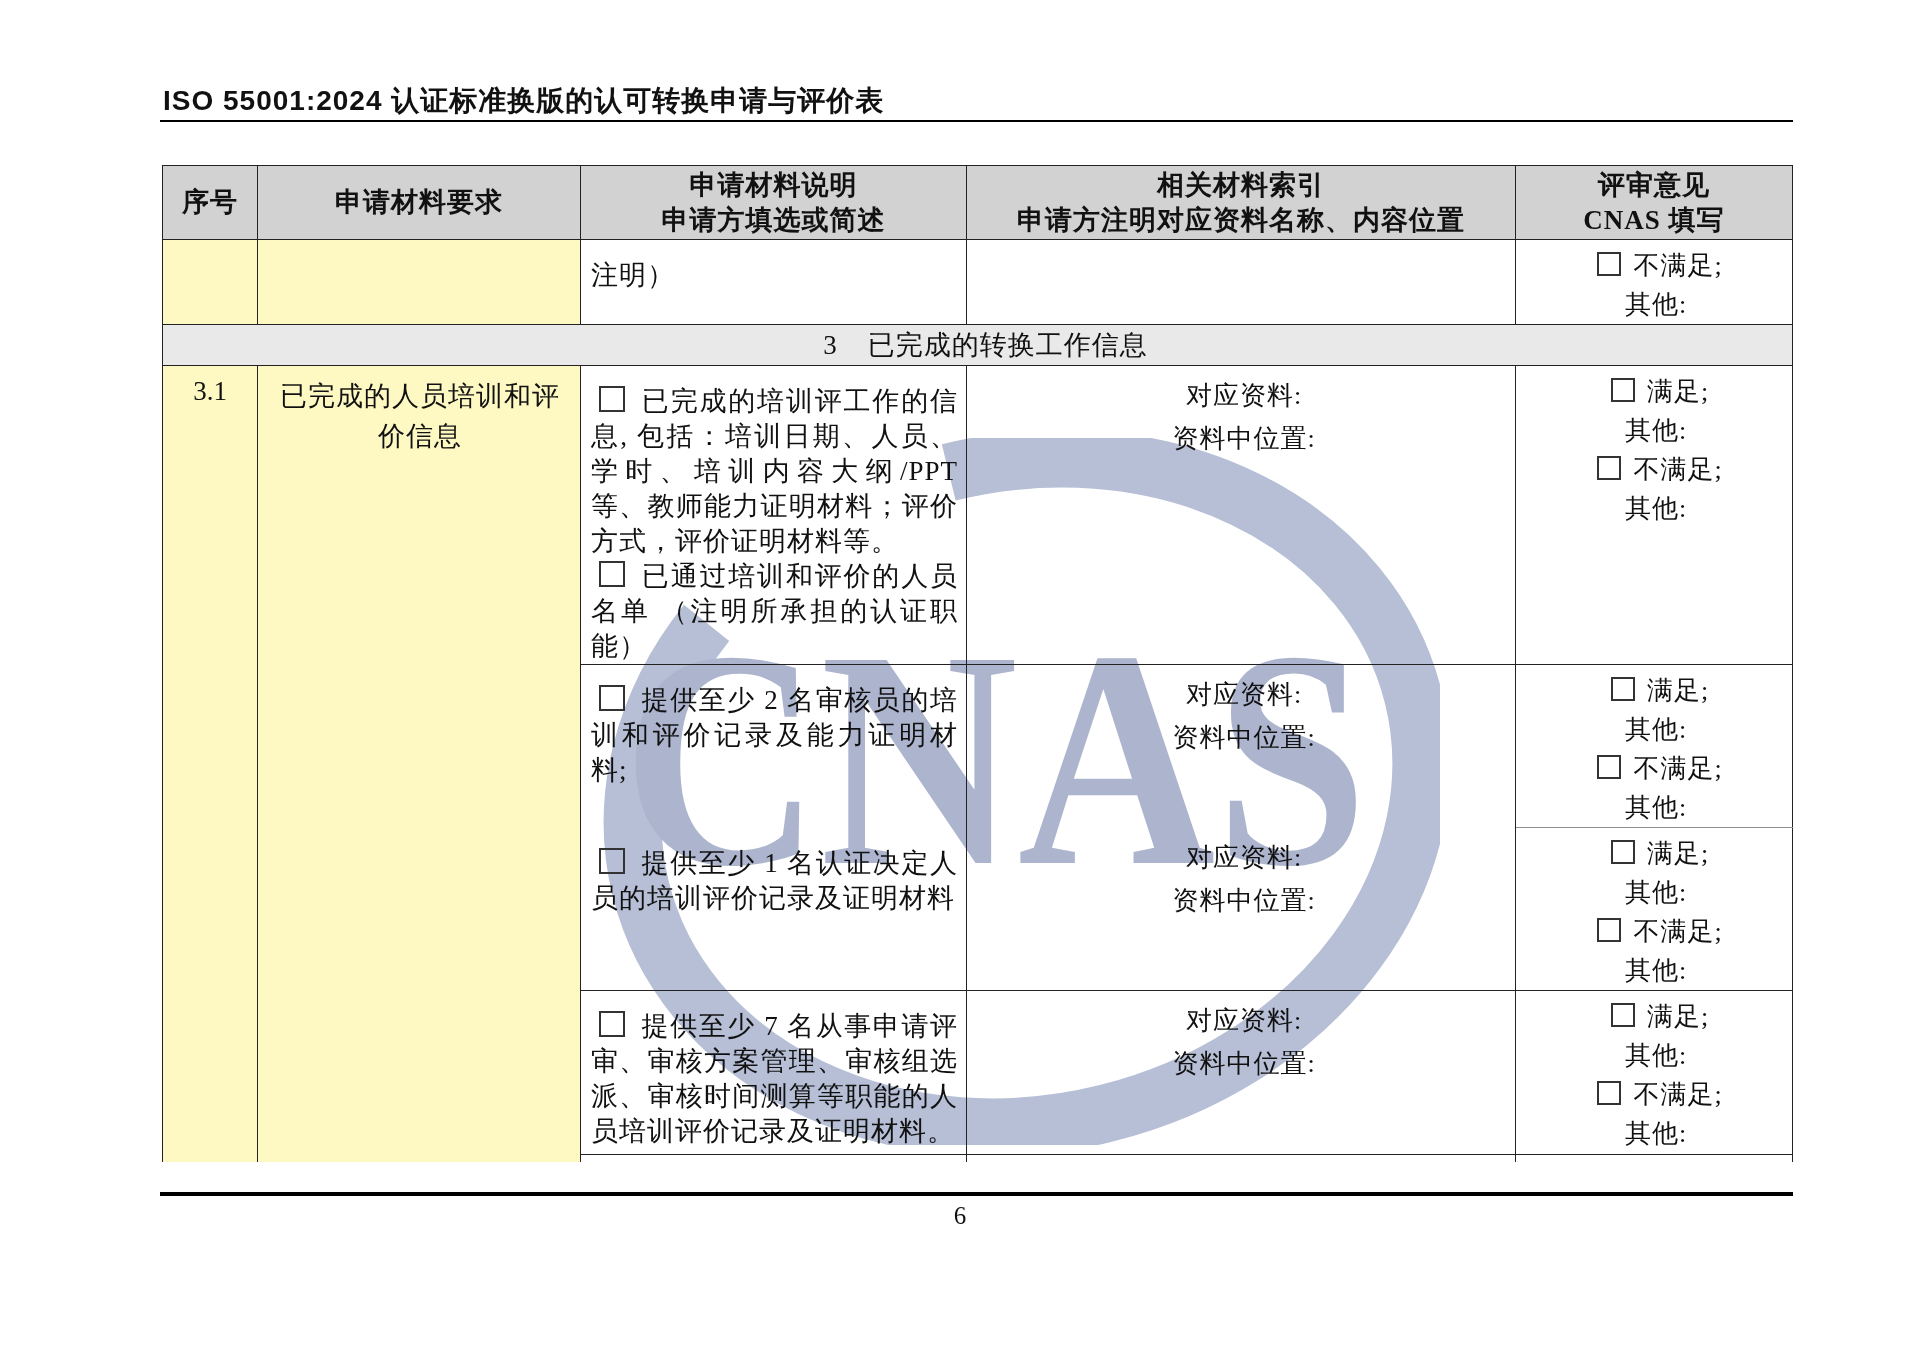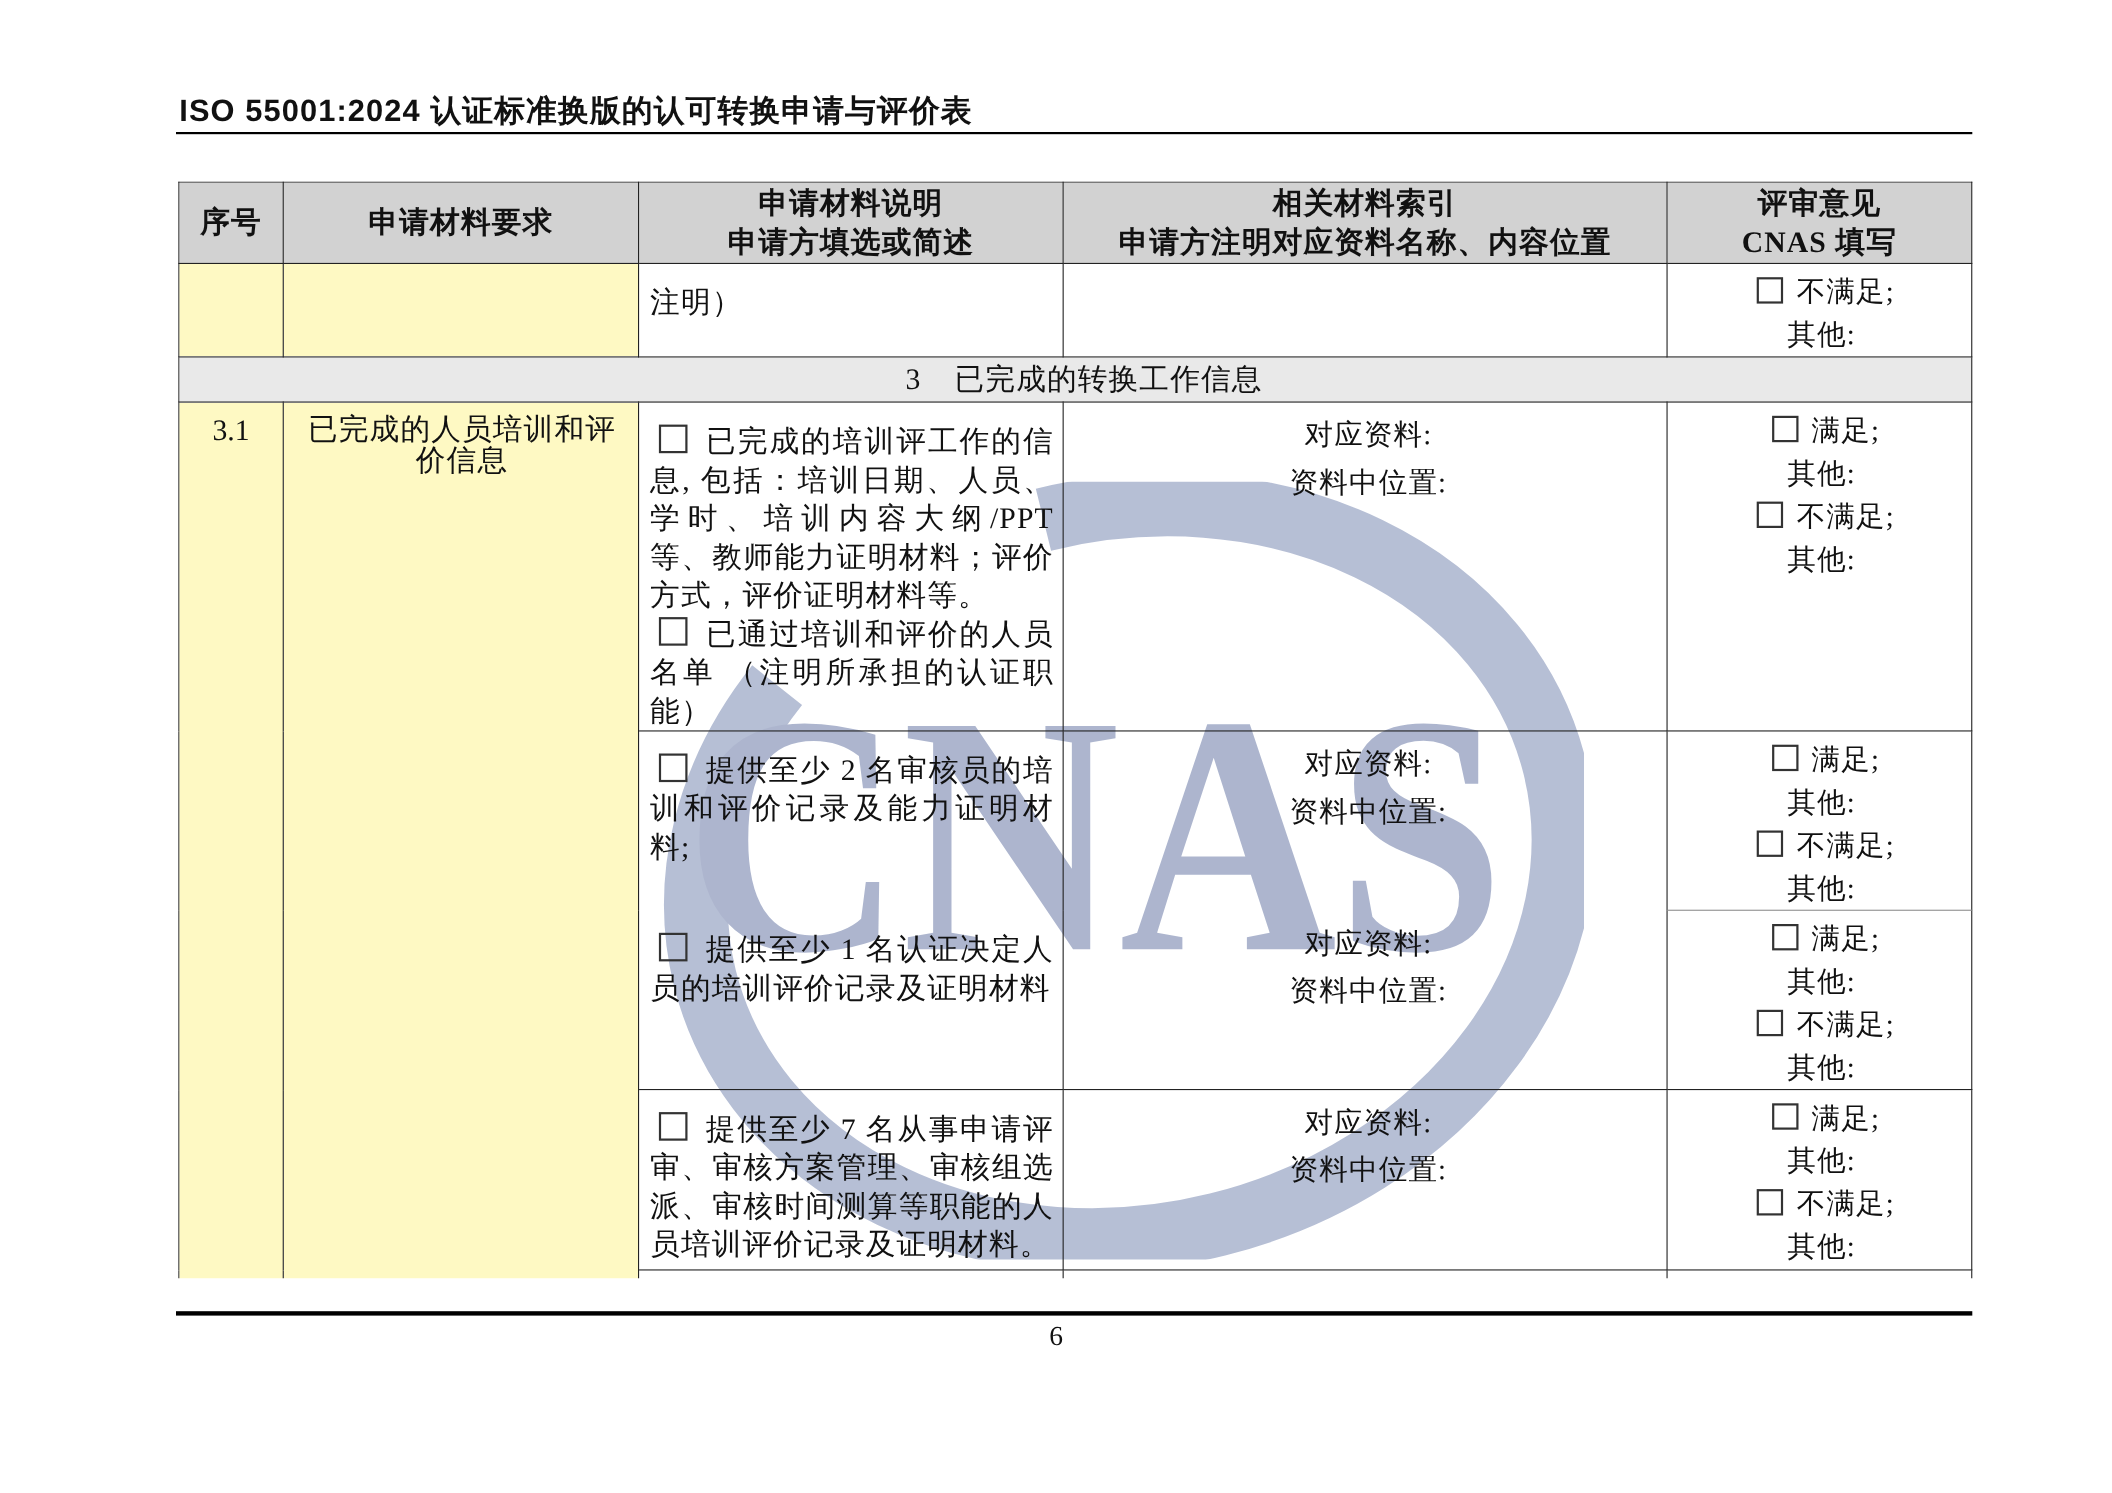--- a/index.html
+++ b/index.html
@@ -30,21 +30,21 @@
   .section-row td {
     height:40px; background:#e9e9e9; font-size:27px; vertical-align:middle;
     padding-left:16px; letter-spacing:1px;
   }
   .sec-title { margin-left:30px; }
 
   .sub1 { height:251px; } .sub2 { height:150px; } .sub3 { height:134px;margin-top:24px; }
   .sub4 { height:164px; } .sub5 { height:110px; }
 
   .seq-cell { text-align:center; padding-top:10px; font-size:27px; }
-  .req-cell { padding:10px 12px 0 14px; font-size:27px; line-height:28px; letter-spacing:1px; }
+  .req-cell { padding:10px 12px 0 14px; font-size:27px; line-height:40px; letter-spacing:1px; }
 
   .desc-cell { padding:18px 8px 0 10px; font-size:27px; line-height:35px; text-align:justify; text-align-last:left; letter-spacing:1px; }
   .cb-par { margin:0; }
   .cb { display:inline-block; width:22px; height:22px; border:2px solid #333; background:transparent;
         margin:0 16px 0 8px; vertical-align:-2px; }
   .cb-sm { width:20px; height:20px; margin:0 12px 0 12px; }
 
   .idx-cell { padding:8px 6px 0 12px; font-size:26px; line-height:43px; letter-spacing:1px; }
   .rev-cell { padding:6px 4px 0 4px; font-size:26px; line-height:39px; letter-spacing:1px; }
   .rev-line.plain { padding-left:4px; }

